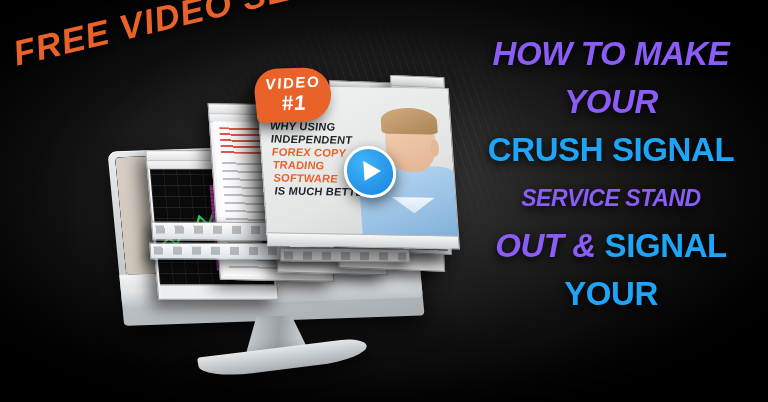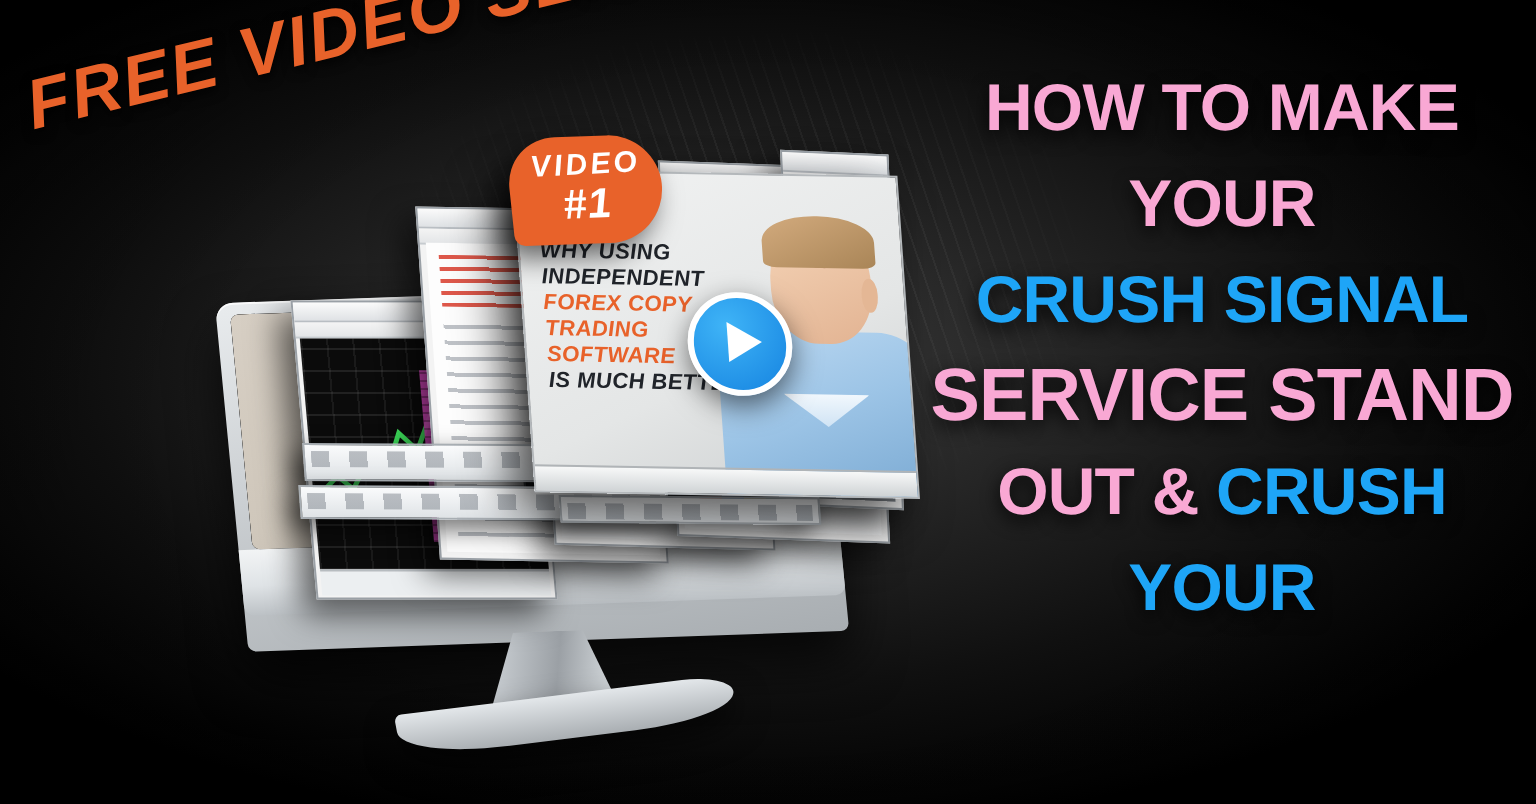--- a/index.html
+++ b/index.html
@@ -155,22 +155,22 @@
     letter-spacing:1.6px;color:#fff;transform:rotate(-1deg);}
   .badge-l2{position:absolute;left:7px;top:23px;width:62px;text-align:center;
     font-family:"Liberation Sans",sans-serif;font-weight:700;font-style:italic;font-size:21px;
     letter-spacing:.5px;color:#fff;}
 
   
   .headline{position:absolute;left:458px;top:30px;width:306px;text-align:center;}
   .hl-line{font-family:"Liberation Sans",sans-serif;font-weight:700;
     font-size:33px;line-height:48px;letter-spacing:-.4px;white-space:nowrap;
     text-shadow:0 3px 9px rgba(0,0,0,.9);}
-  .hl-line.small{font-size:37px;}
-  .c-red{color:#f9a8d4;}
+  .hl-line.small{font-size:23px;}
+  .c-red{color:#8b5cf6;font-style:italic;}
   .c-blue{color:#1EA5F7;}
 </style>
 </head>
 <body>
 
 <div id="stage">
 
   <div class="bg-base"></div>
   <div class="bg-glow"></div>
   <div class="bg-rays"></div>
@@ -299,17 +299,17 @@
   <div class="badge">
     <div class="badge-l1">VIDEO</div>
     <div class="badge-l2">#1</div>
   </div>
 
   <div class="headline">
     <div class="hl-line c-red">HOW TO MAKE</div>
     <div class="hl-line c-red">YOUR</div>
     <div class="hl-line c-blue">CRUSH SIGNAL</div>
     <div class="hl-line small c-red">SERVICE STAND</div>
-    <div class="hl-line"><span class="c-red">OUT &amp;</span> <span class="c-blue">CRUSH</span></div>
+    <div class="hl-line"><span class="c-red">OUT &amp;</span> <span class="c-blue">SIGNAL</span></div>
     <div class="hl-line c-blue">YOUR</div>
   </div>
 
 </div>
 
 </body></html>

